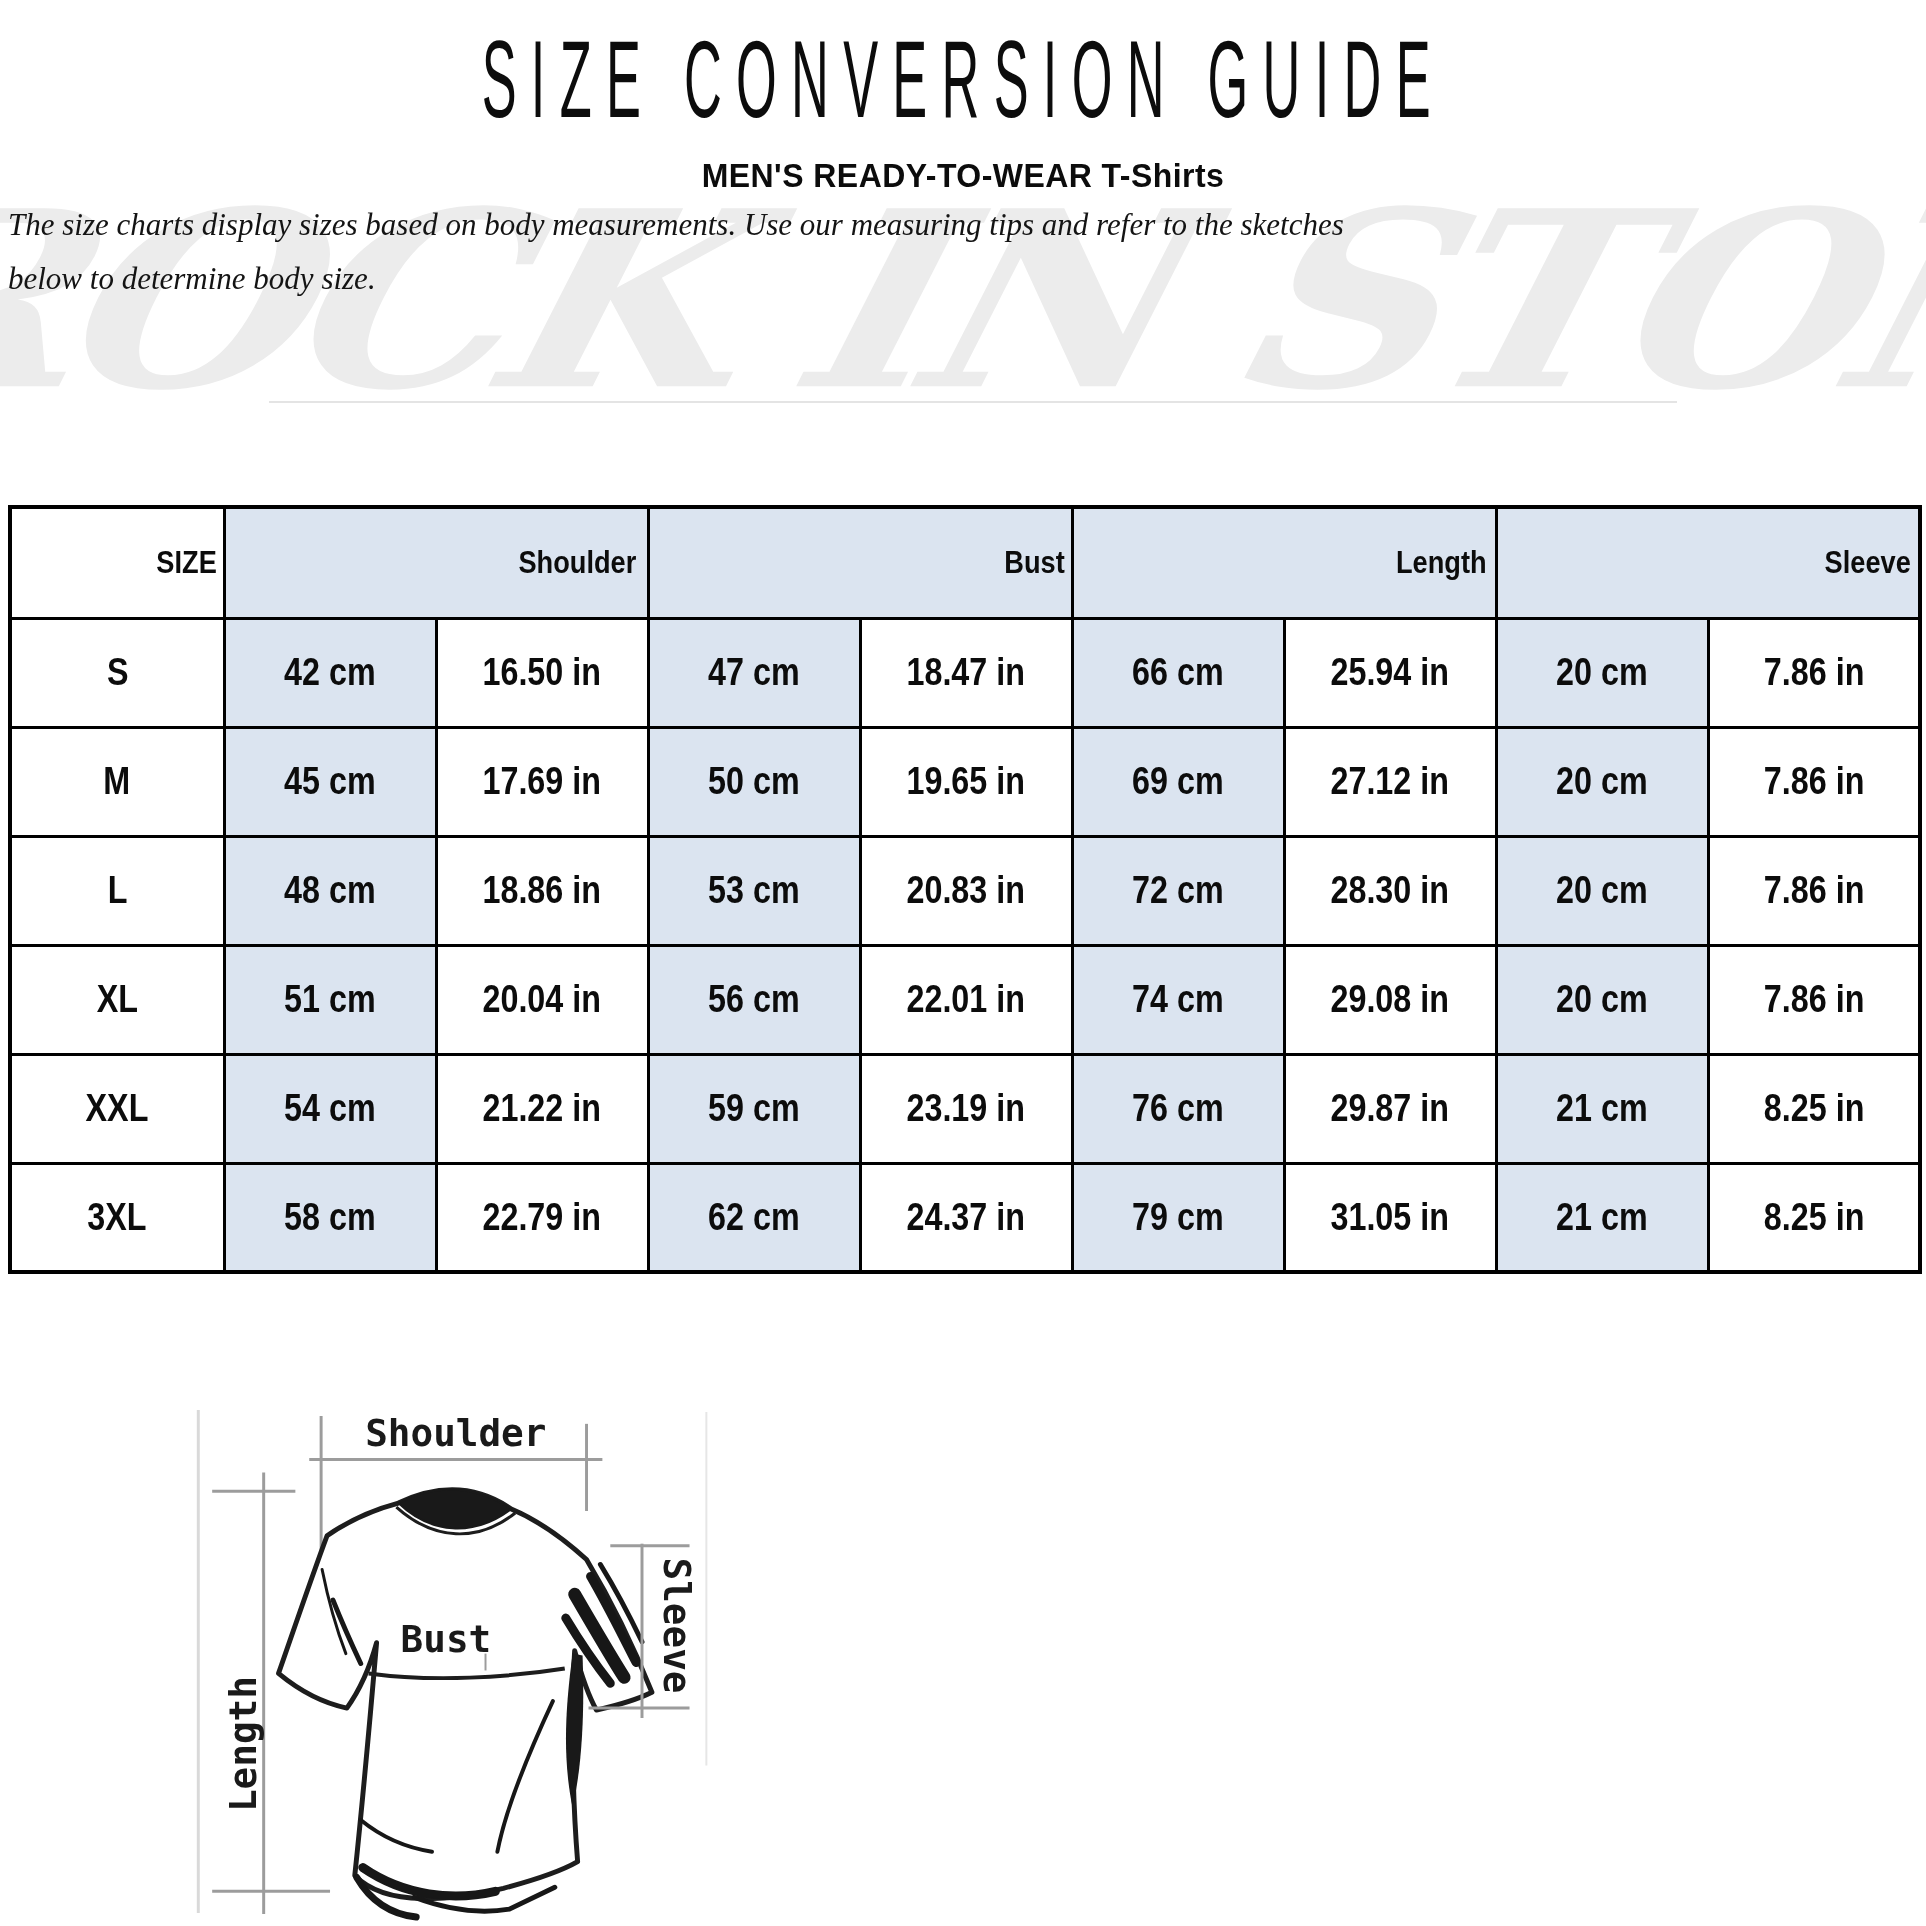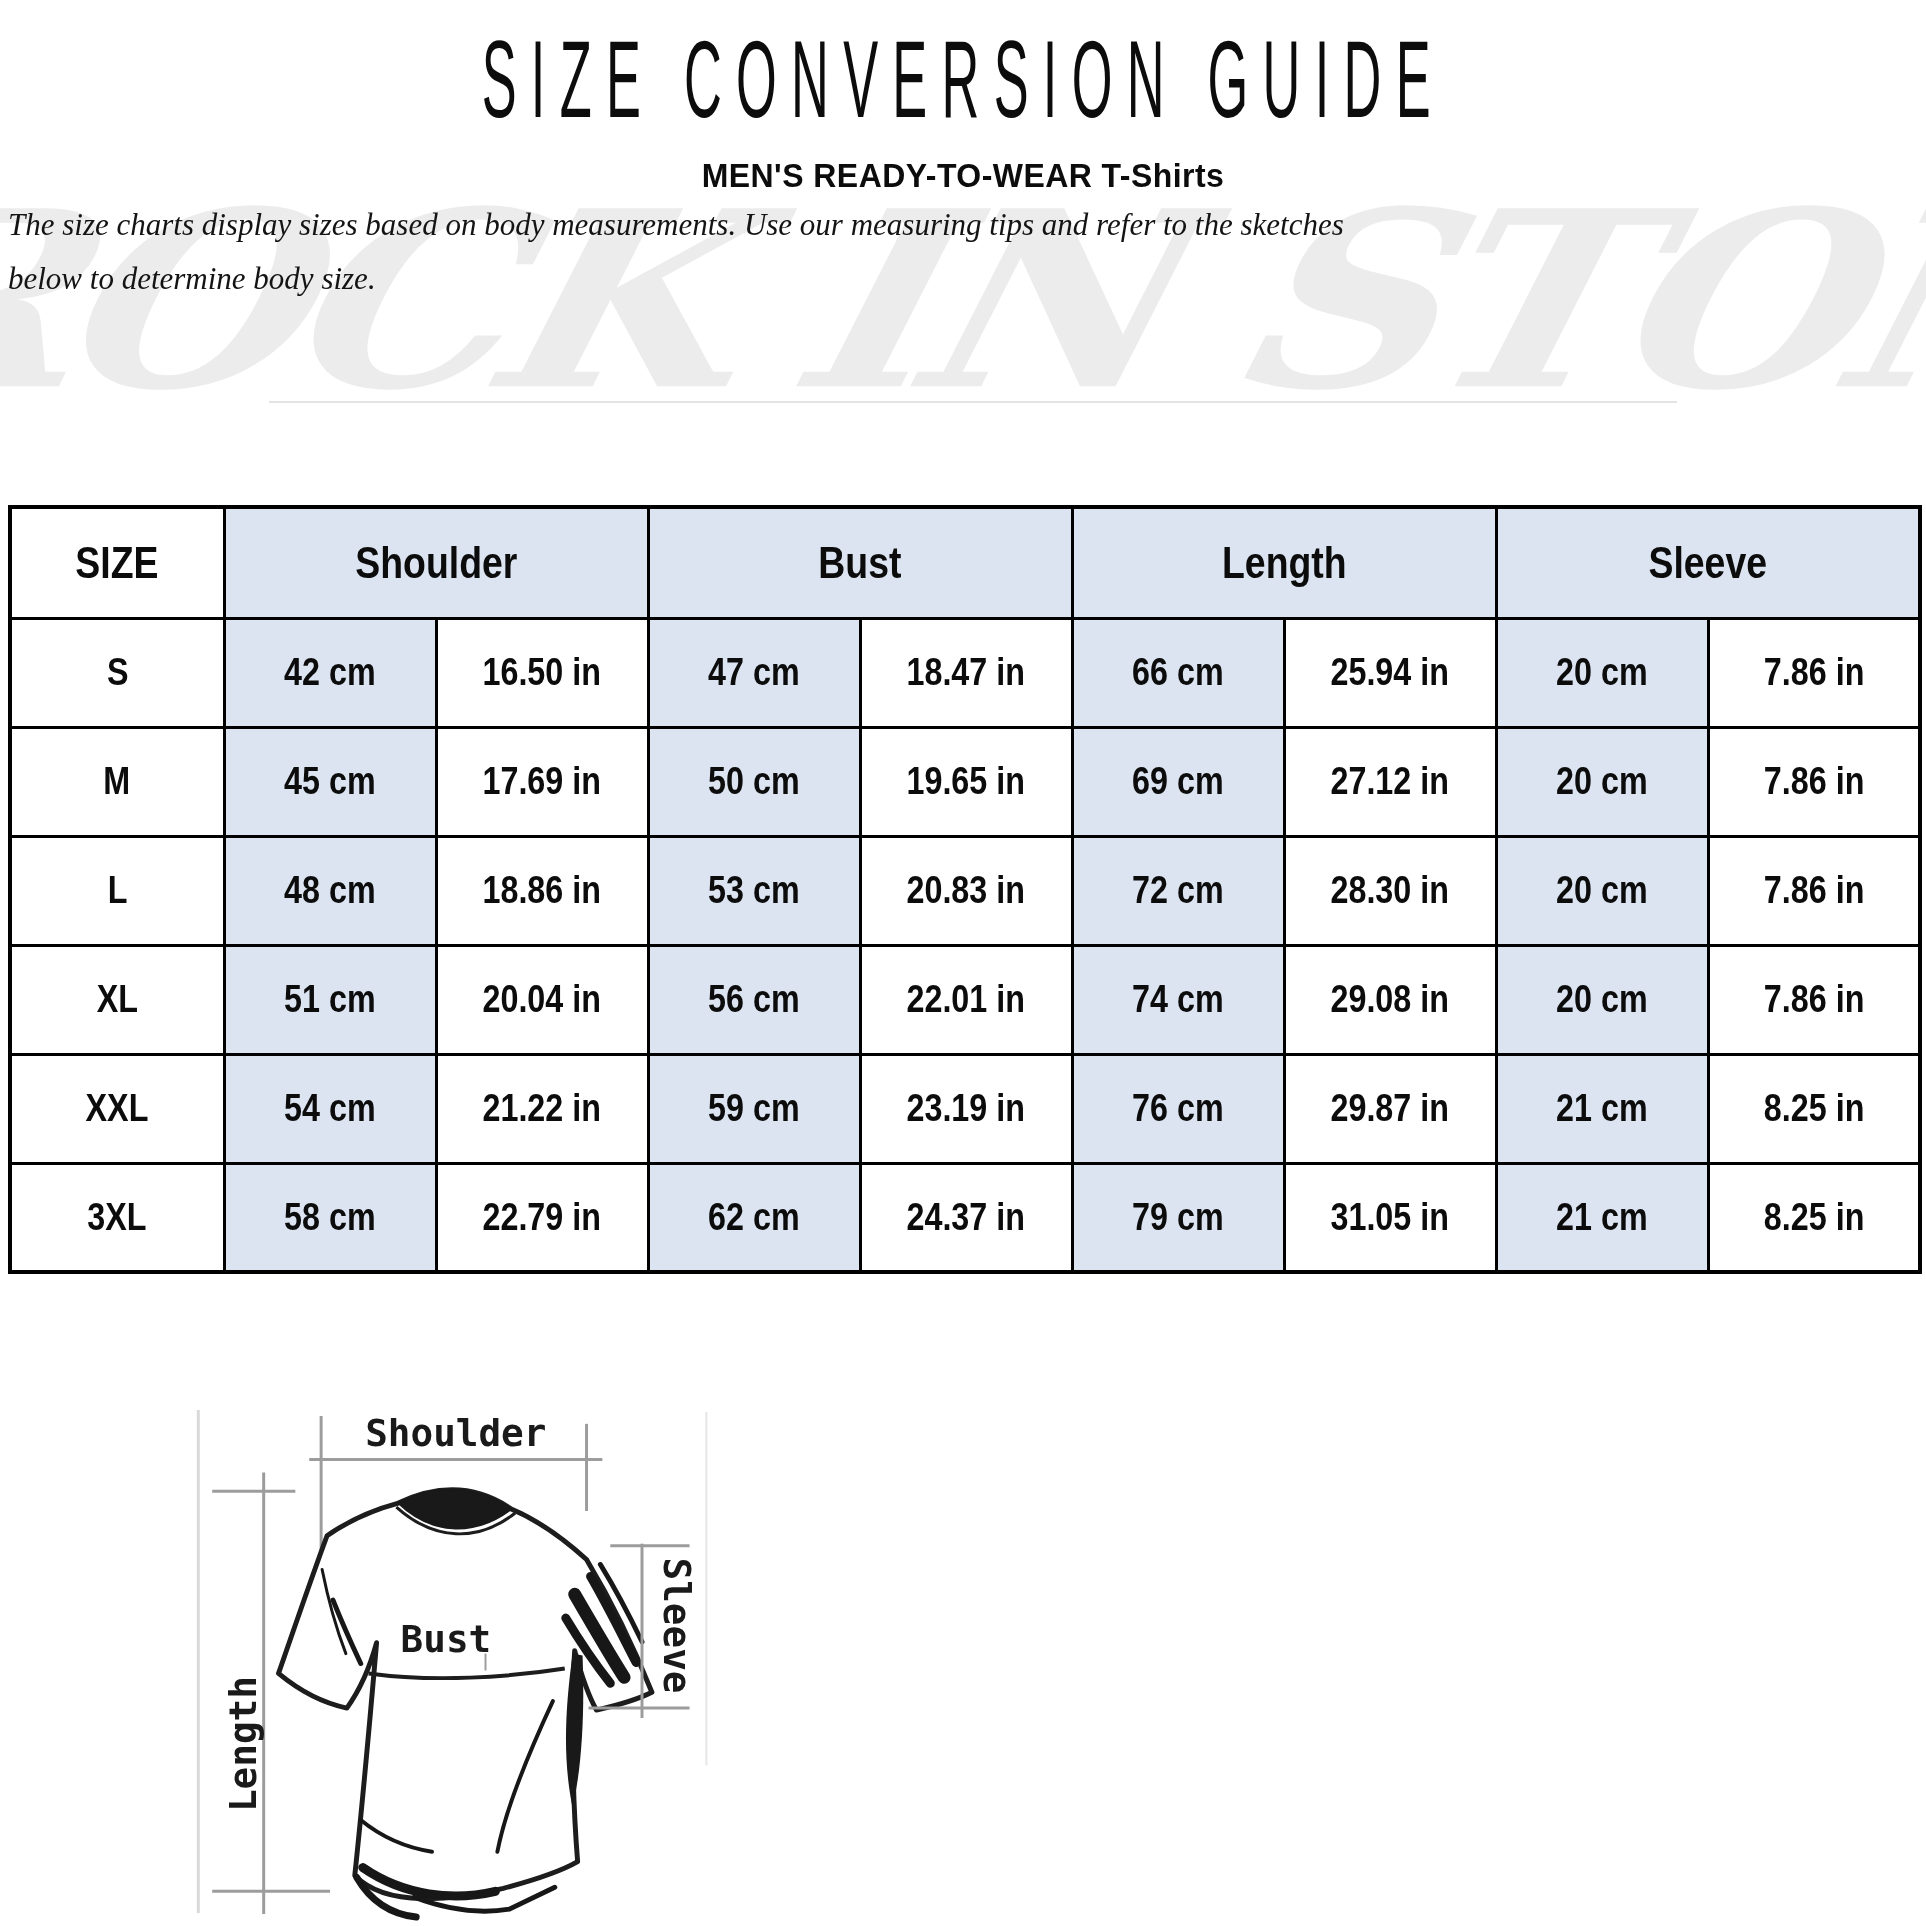--- a/index.html
+++ b/index.html
@@ -32,21 +32,21 @@
   #brand { top:382px; left:0; width:100%; text-align:center; z-index:3; }
   #brand span { display:inline-block; font-family:"Liberation Serif", serif; font-size:61px;
                 font-weight:600; letter-spacing:1px; transform:scaleY(1.08); transform-origin:center top; }
 
   
   #size-table { top:505px; left:8px; width:1911px; border-collapse:collapse; table-layout:fixed;
                 z-index:4; position:absolute; background:#fff; }
   #size-table td { border:3px solid #000; text-align:center; vertical-align:middle;
                    font-weight:700; font-size:38px; overflow:hidden; }
   #size-table { border:4px solid #000; }
-  #size-table tr.r-head td { height:111px; font-size:44px; }
+  #size-table tr.r-head td { height:111px; font-size:32px;text-align:right; }
   #size-table tr.r-unit td { height:109px; }
   #size-table tr.r-data td { height:109px; }
   #size-table td.blue { background:#dbe4f0; }
   #size-table td.white { background:#ffffff; }
   .cx { display:inline-block; transform:scaleX(0.85); transform-origin:center; white-space:nowrap; }
 
   
   #note { top:1447px; left:770px; width:1129px; z-index:3; }
   #note .note-h { font-size:49px; font-weight:700; margin-bottom:40px; }
   #note .note-h span, #note .note-l span { display:inline-block; transform:scaleX(0.90);

